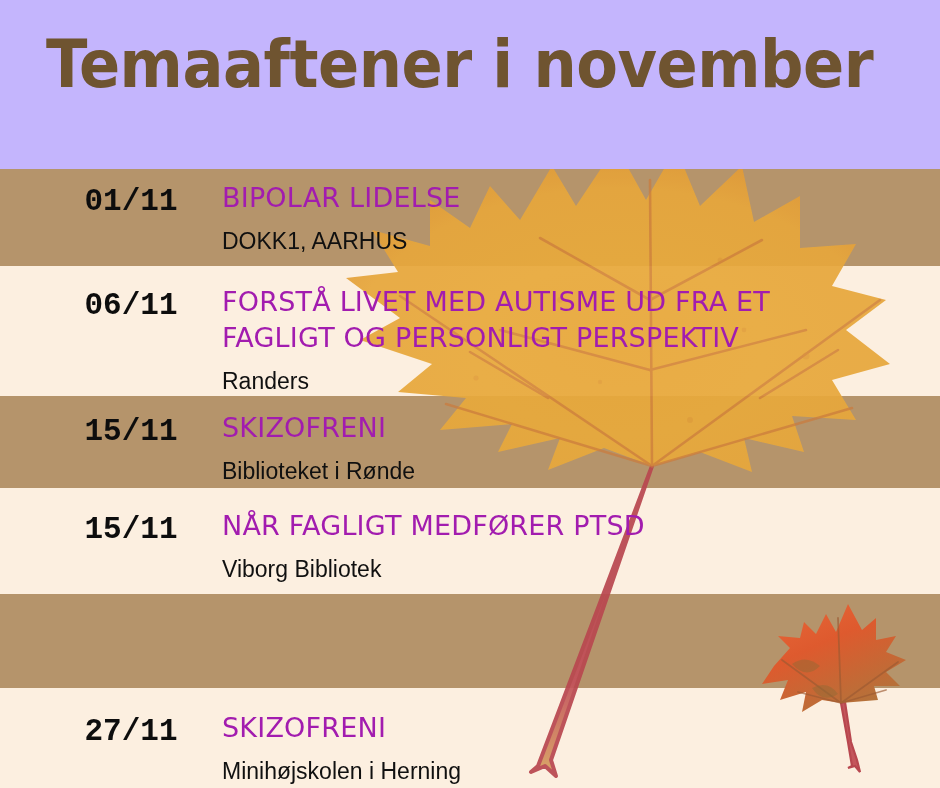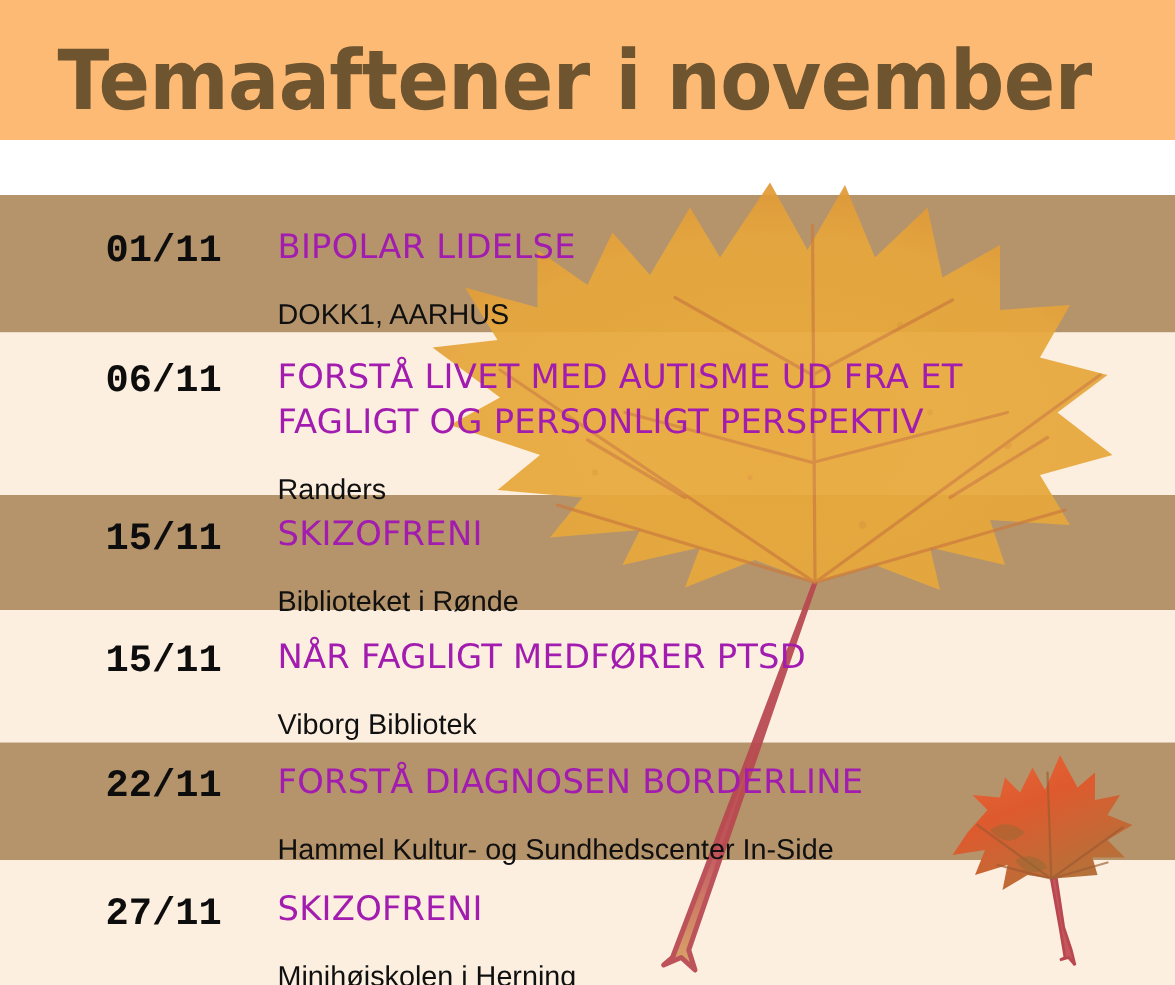--- a/index.html
+++ b/index.html
@@ -14,22 +14,22 @@
     overflow: hidden;
     background: #ffffff;
     font-family: "Liberation Sans", sans-serif;
   }
 
   
   #title-area {
     position: absolute;
     left: 0; top: 0;
     width: 940px;
-    height: 112px;
-    background: #fdba74;
+    height: 169px;
+    background: #c4b5fd;
     z-index: 6;
   }
   #poster-title {
     position: absolute;
     left: 46px;
     top: 26px;
     font-family: "DejaVu Sans", sans-serif;
     font-weight: bold;
     font-size: 66px;
     letter-spacing: -0.5px;
@@ -91,21 +91,21 @@
     letter-spacing: 0.2px;
     color: #a21caf;
     white-space: pre-line;
   }
   .row-venue {
     font-family: "Liberation Sans", sans-serif;
     font-weight: normal;
     font-size: 23px;
     line-height: 30px;
     color: #101010;
-    margin-top: 20px;
+    margin-top: 10px;
   }
 </style>
 </head>
 <body>
 
 <div id="poster">
 
   <div class="band tan" style="top:156px;height:110px;"></div>
   <div class="band cream" style="top:266px;height:130px;"></div>
   <div class="band tan" style="top:396px;height:92px;"></div>
@@ -226,27 +226,20 @@
   </div>
 
   <div class="row" style="top:488px;height:106px;">
     <div class="row-date" style="top:24px;">15/11</div>
     <div class="row-body" style="top:20px;">
       <div class="row-title">NÅR FAGLIGT MEDFØRER PTSD</div>
       <div class="row-venue">Viborg Bibliotek</div>
     </div>
   </div>
 
-  <div class="row" style="top:594px;height:94px;">
-    <div class="row-date" style="top:18px;">22/11</div>
-    <div class="row-body" style="top:14px;">
-      <div class="row-title">FORSTÅ DIAGNOSEN BORDERLINE</div>
-      <div class="row-venue">Hammel Kultur- og Sundhedscenter In-Side</div>
-    </div>
-  </div>
 
   <div class="row" style="top:696px;height:100px;">
     <div class="row-date" style="top:18px;">27/11</div>
     <div class="row-body" style="top:14px;">
       <div class="row-title">SKIZOFRENI</div>
       <div class="row-venue">Minihøjskolen i Herning</div>
     </div>
   </div>
 
 </div>

